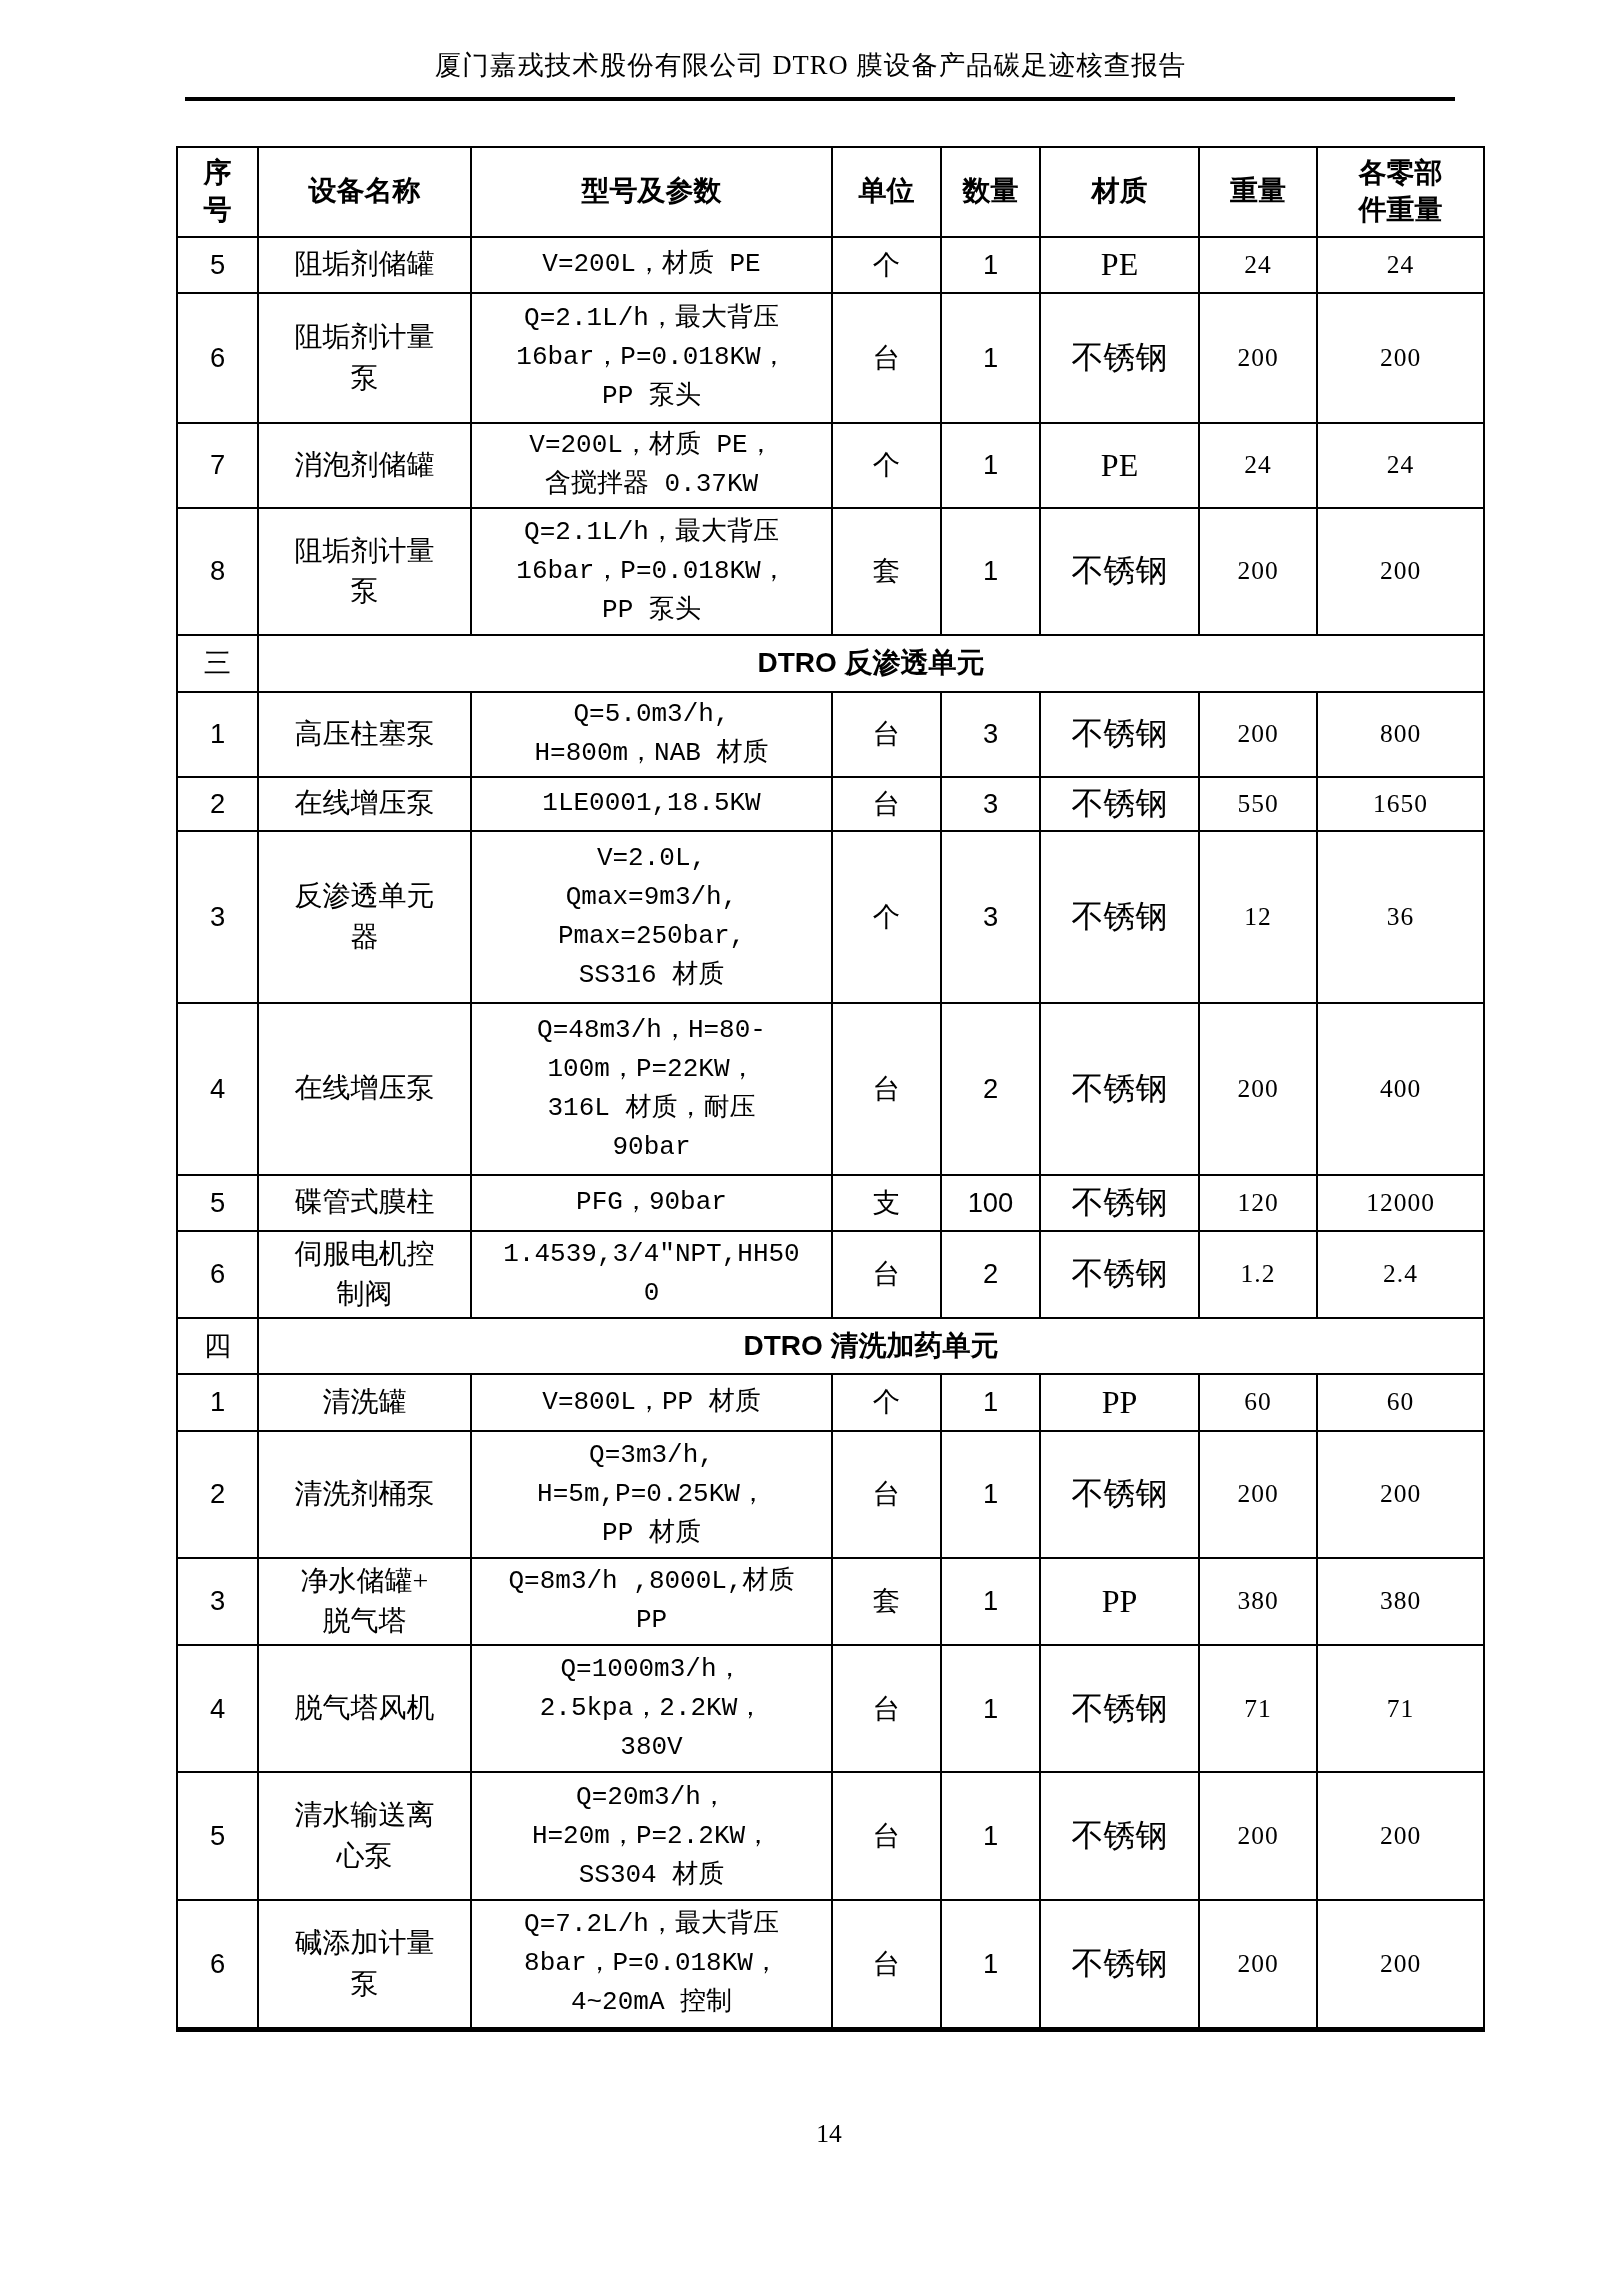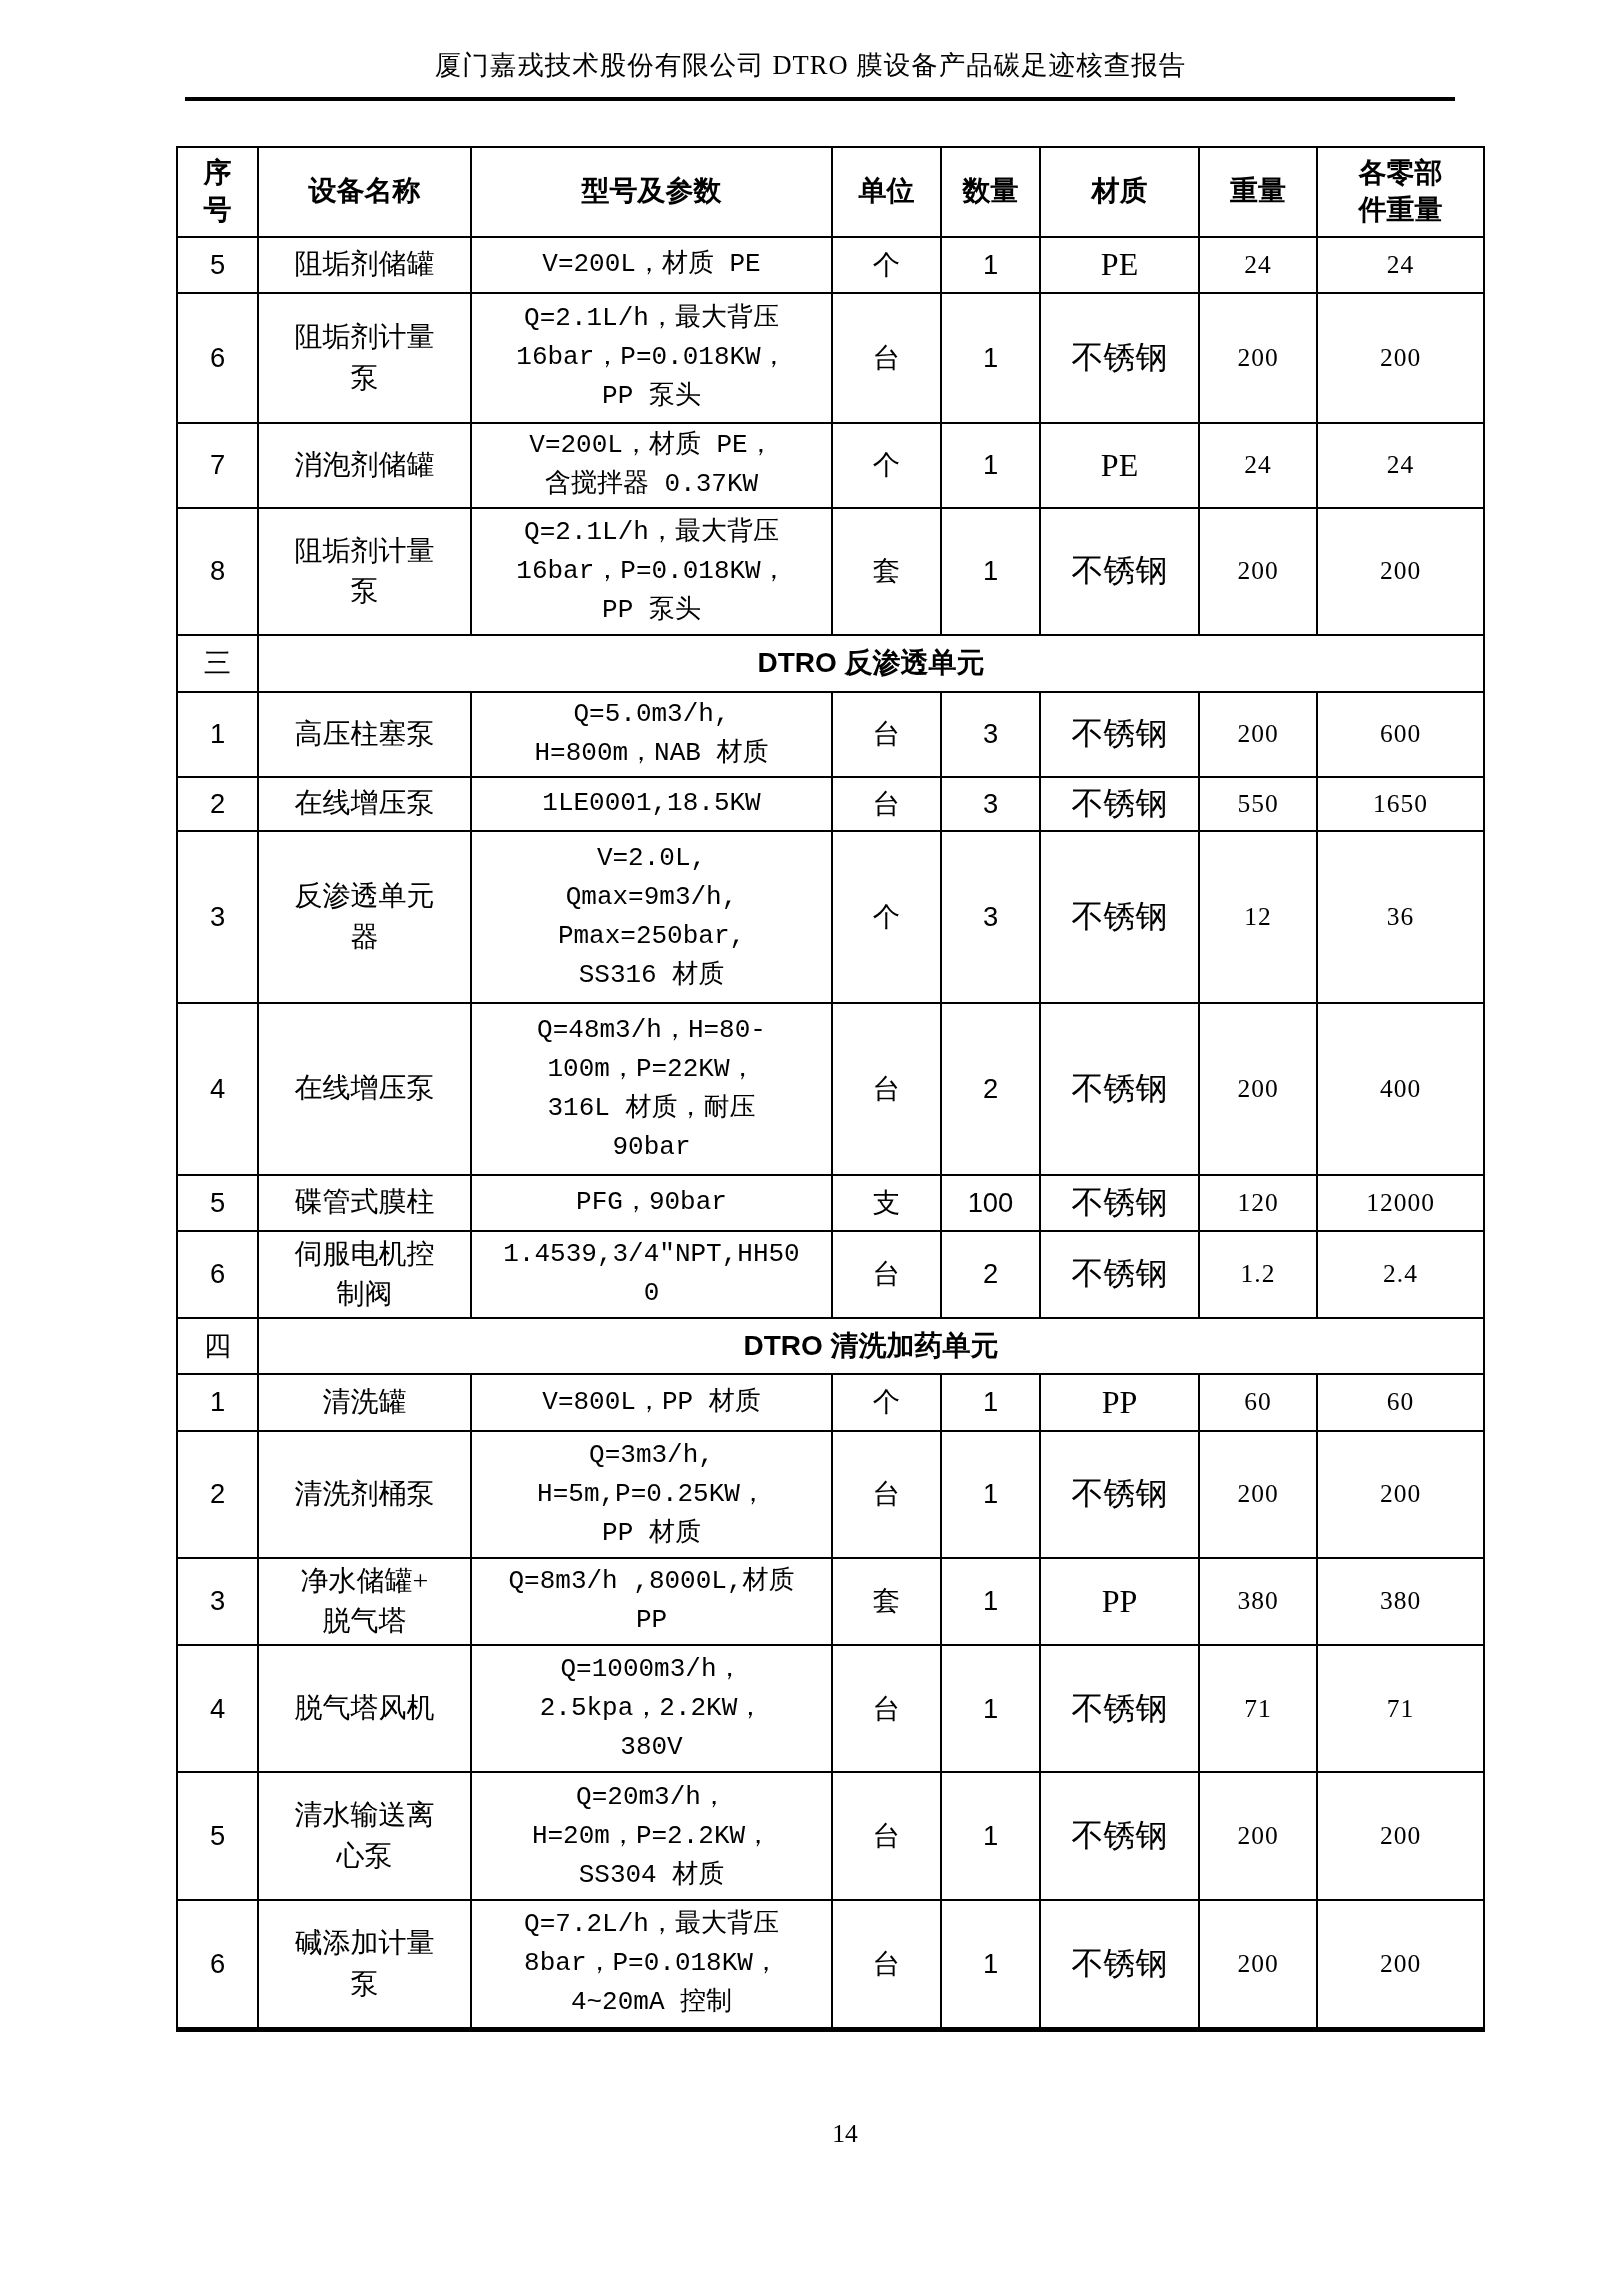--- a/index.html
+++ b/index.html
@@ -40,21 +40,21 @@
   .c-unit { font-size:27.4px; font-family:"Liberation Serif","DejaVu Serif",serif; }
   .c-qty  { font-size:27.4px; font-family:"Liberation Sans","DejaVu Sans",sans-serif; }
   .c-mat  { font-size:32px; font-family:Liberation Serif, serif; }
   .c-wt   { font-size:25.5px; letter-spacing:1px; font-family:"Liberation Serif","DejaVu Serif",serif; }
   .section-title {
     font-weight:bold; font-size:28px;
     font-family:"Liberation Sans","DejaVu Sans",sans-serif;
     border-radius:24px;
   }
   .page-footer {
-    position:absolute; left:192px; width:1306px; top:2119px;
+    position:absolute; left:176px; width:1306px; top:2119px;
     text-align:center; font-size:25.5px;
     font-family:"Liberation Serif","DejaVu Serif",serif;
   }
 </style>
 </head>
 <body>
 
 <div class="doc-header">
   <div class="doc-title">厦门嘉戎技术股份有限公司 DTRO 膜设备产品碳足迹核查报告</div>
   <div class="header-rule"></div>
@@ -139,21 +139,21 @@
       </tr>
       <tr style="height: 85px;">
         <td class="c-no">1</td>
         <td class="c-name">高压柱塞泵</td>
         <td class="c-spec">Q=5.0m3/h,
 H=800m，NAB 材质</td>
         <td class="c-unit">台</td>
         <td class="c-qty">3</td>
         <td class="c-mat">不锈钢</td>
         <td class="c-wt">200</td>
-        <td class="c-wt">600</td>
+        <td class="c-wt">800</td>
       </tr>
       <tr style="height: 54px;">
         <td class="c-no">2</td>
         <td class="c-name">在线增压泵</td>
         <td class="c-spec">1LE0001,18.5KW</td>
         <td class="c-unit">台</td>
         <td class="c-qty">3</td>
         <td class="c-mat">不锈钢</td>
         <td class="c-wt">550</td>
         <td class="c-wt">1650</td>

